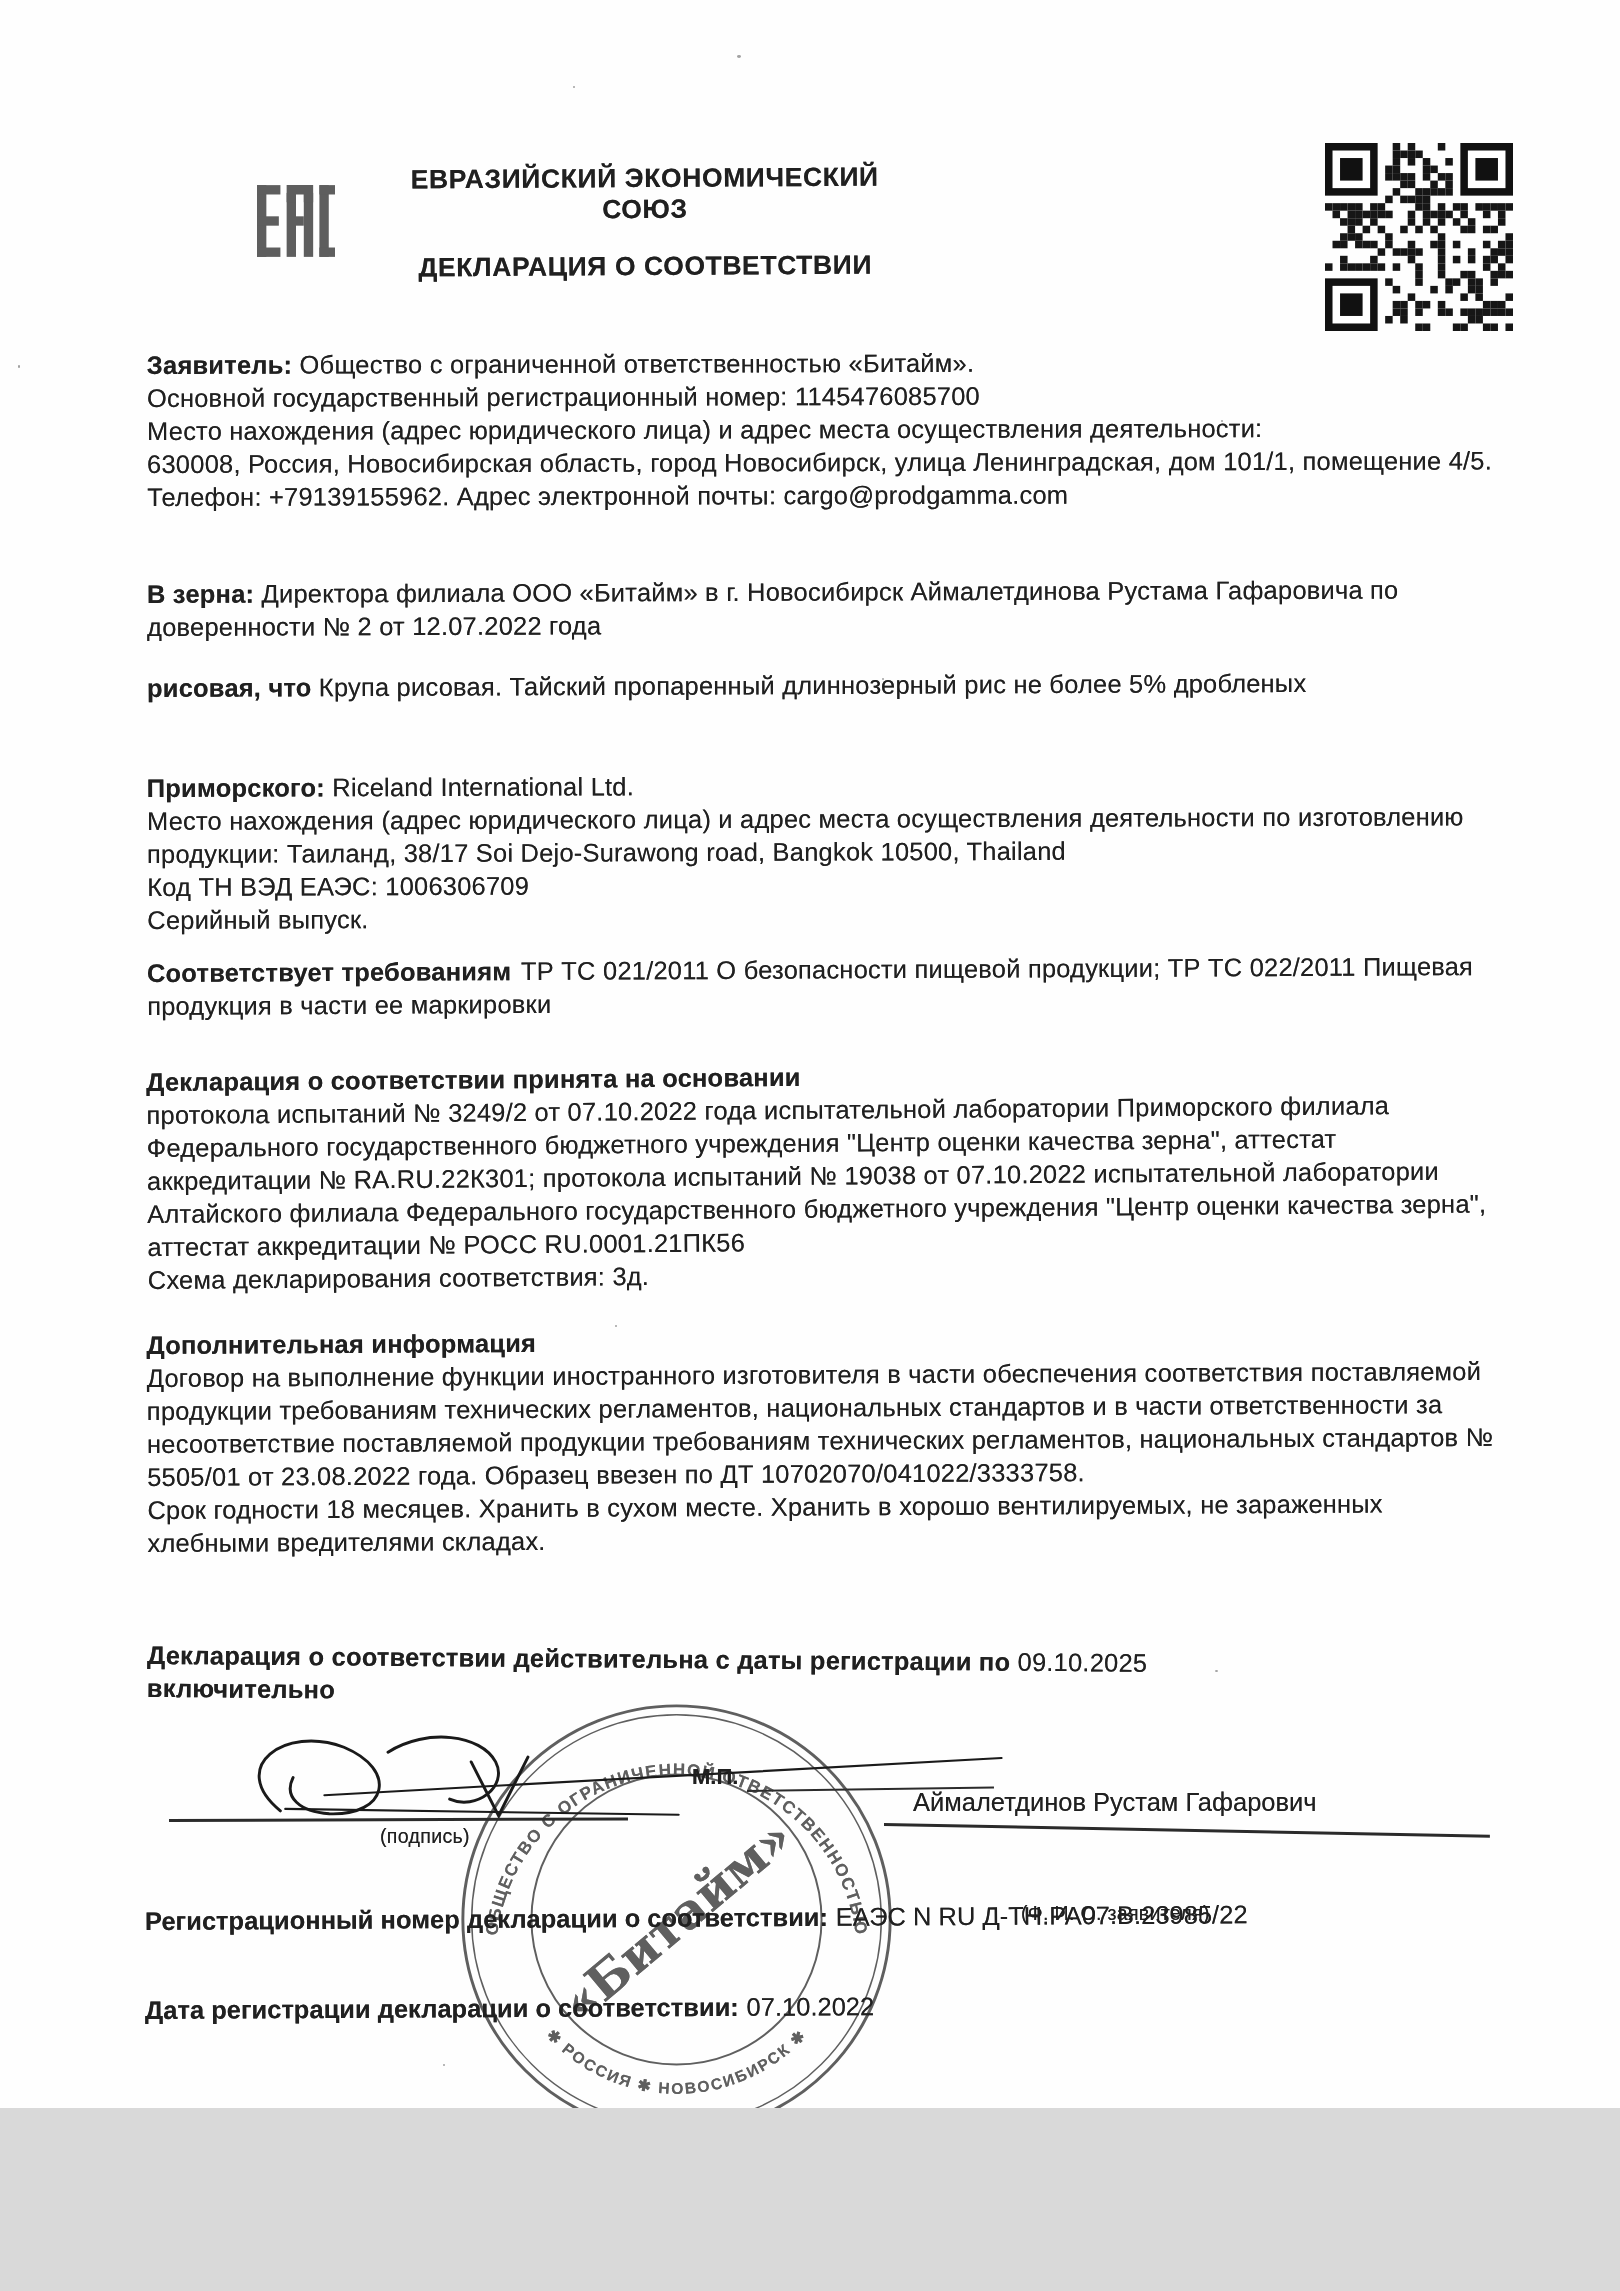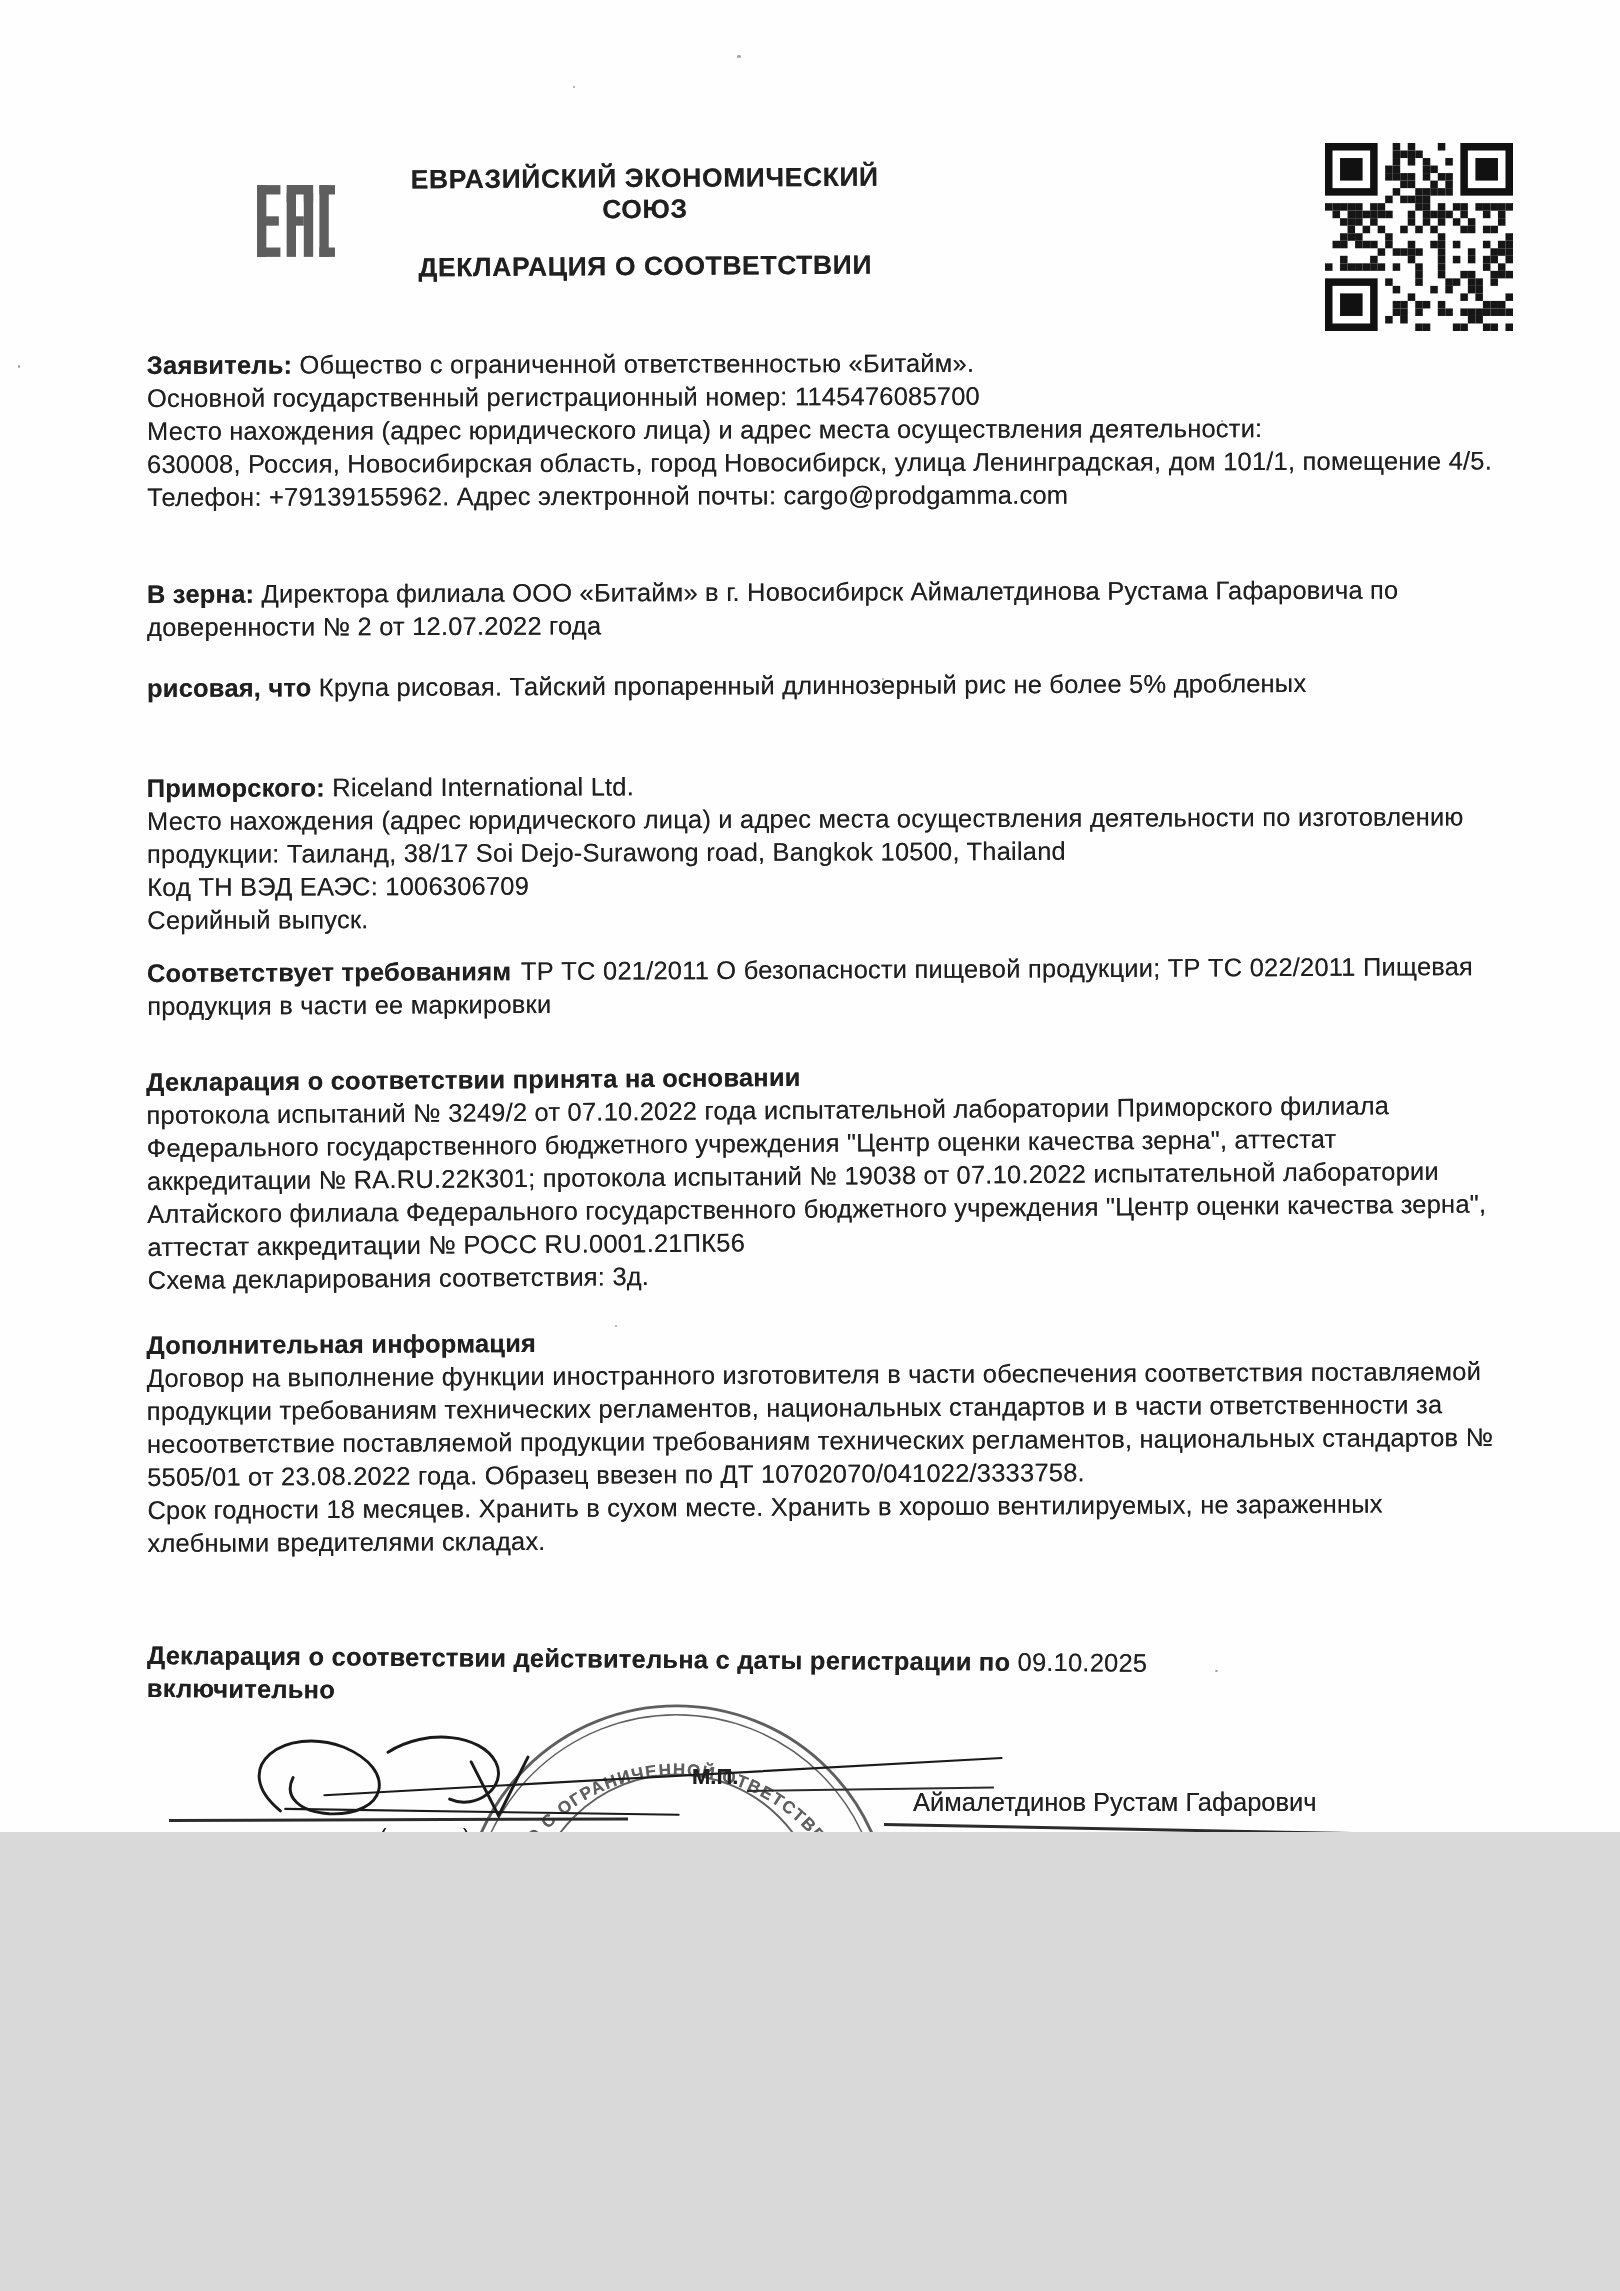--- a/index.html
+++ b/index.html
@@ -1,17 +1,17 @@
 <!DOCTYPE html>
 <html><head>
 <meta charset="utf-8">
 <style>
   html,body{margin:0;padding:0;background:#d9d9d9;}
   .page{
-    position:relative; width:1620px; height:1832px; background:#fefefe;
+    position:relative; width:1620px; height:2108px; background:#fefefe;
     font-family:"Liberation Sans", sans-serif; color:#202020; overflow:hidden;
     text-shadow:0 0 0.5px rgba(25,25,25,.65);
   }
   .abs{position:absolute;text-align:right;}
   .para{position:absolute; left:147px; width:1353px; font-size:25.5px; line-height:33px; letter-spacing:0.2px; transform-origin:left center;}
   .b{font-weight:700;}
   .titles{position:absolute; left:400px; top:163px; width:490px; text-align:center; font-weight:700; font-size:26.5px; letter-spacing:0.6px; transform:rotate(-.35deg);}
   .titles .t2{margin-top:25.5px;}
   .caption{position:absolute; font-size:19.6px; letter-spacing:0.3px;}
   .hline{position:absolute; background:#2b2b2b; height:2.5px; transform-origin:left center;}

